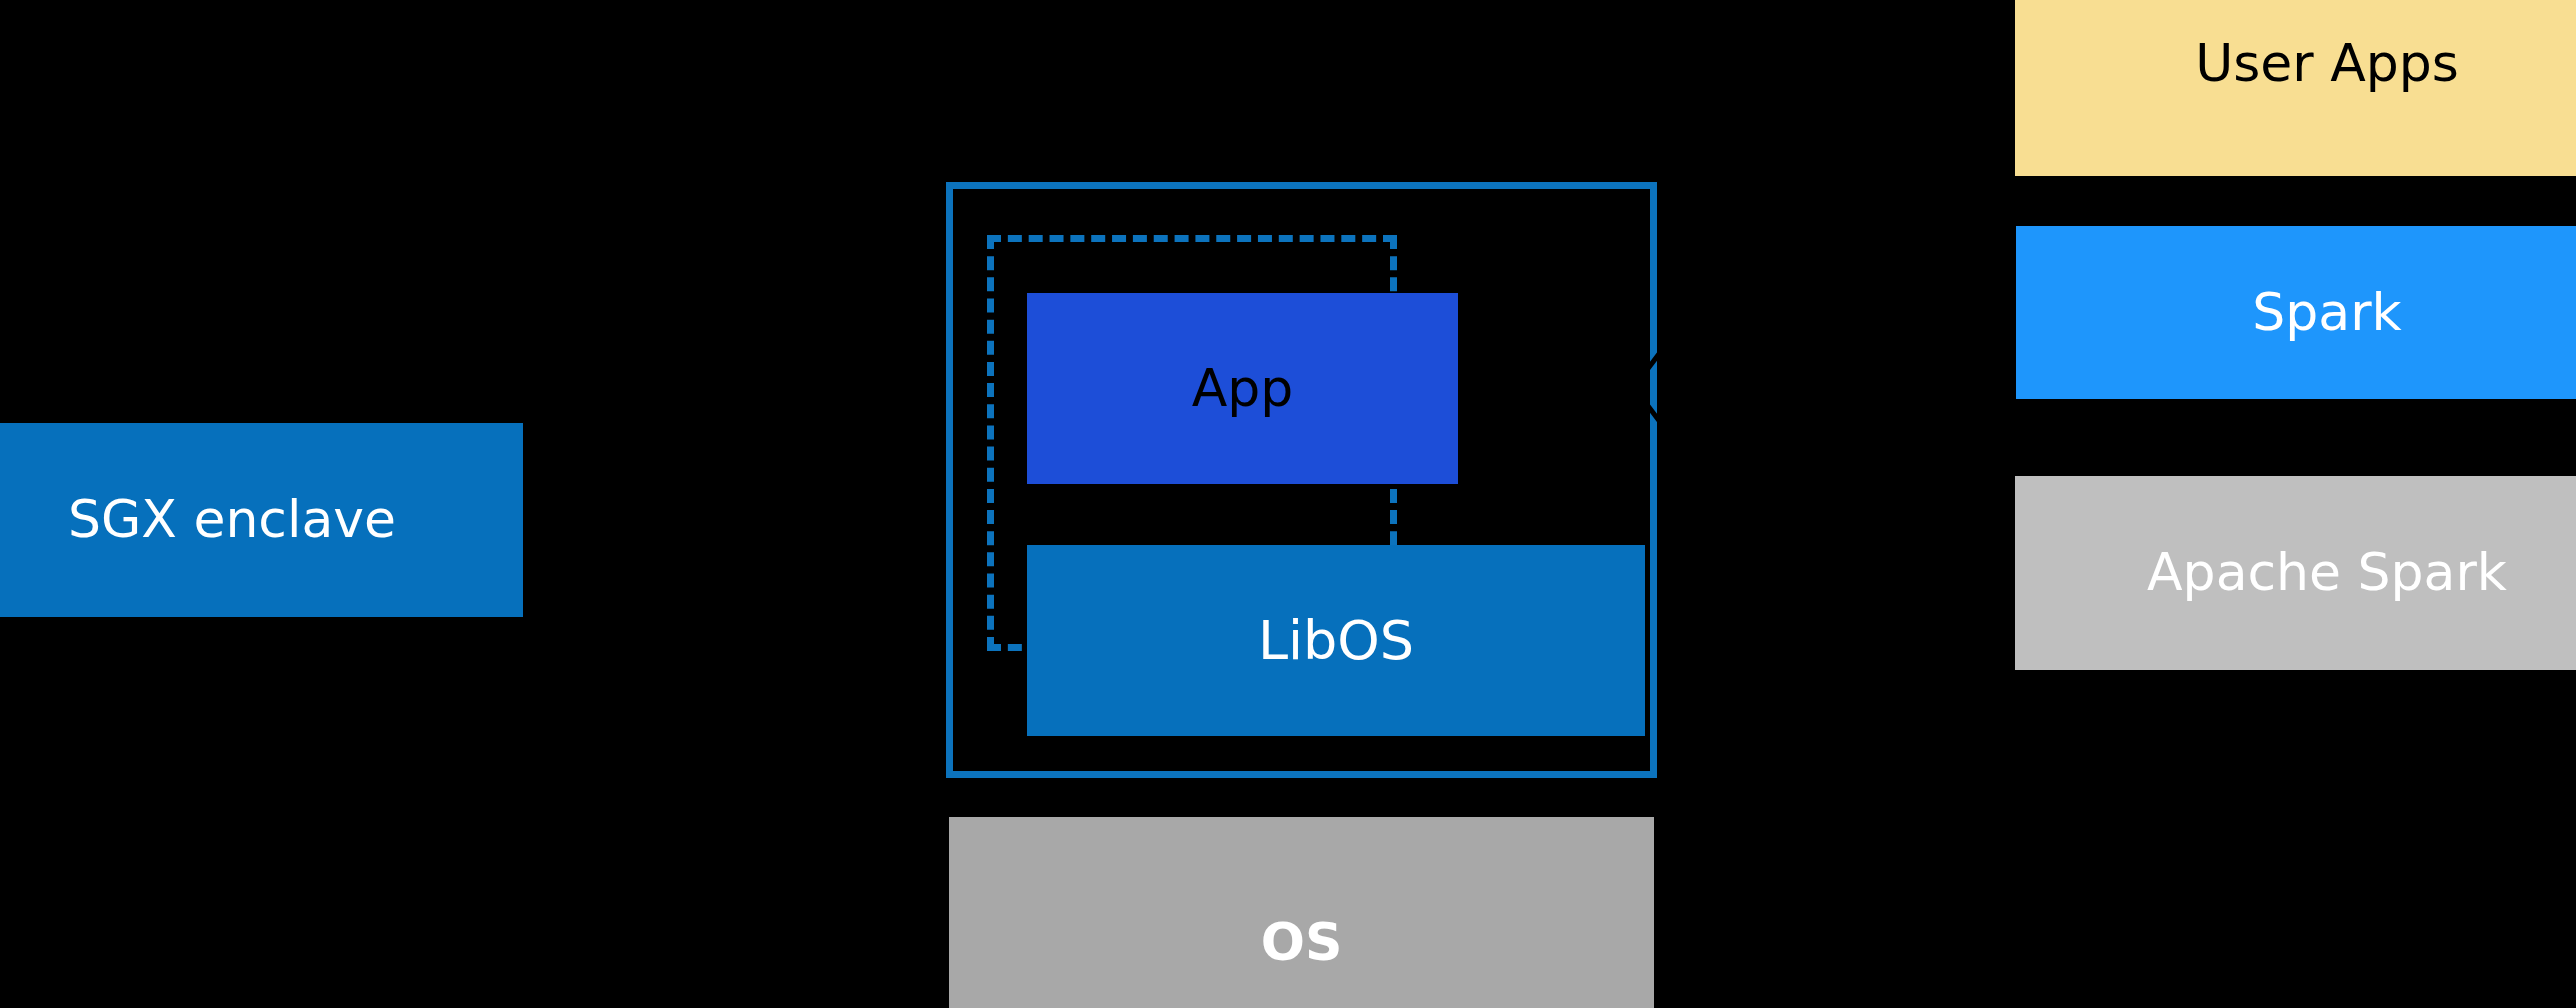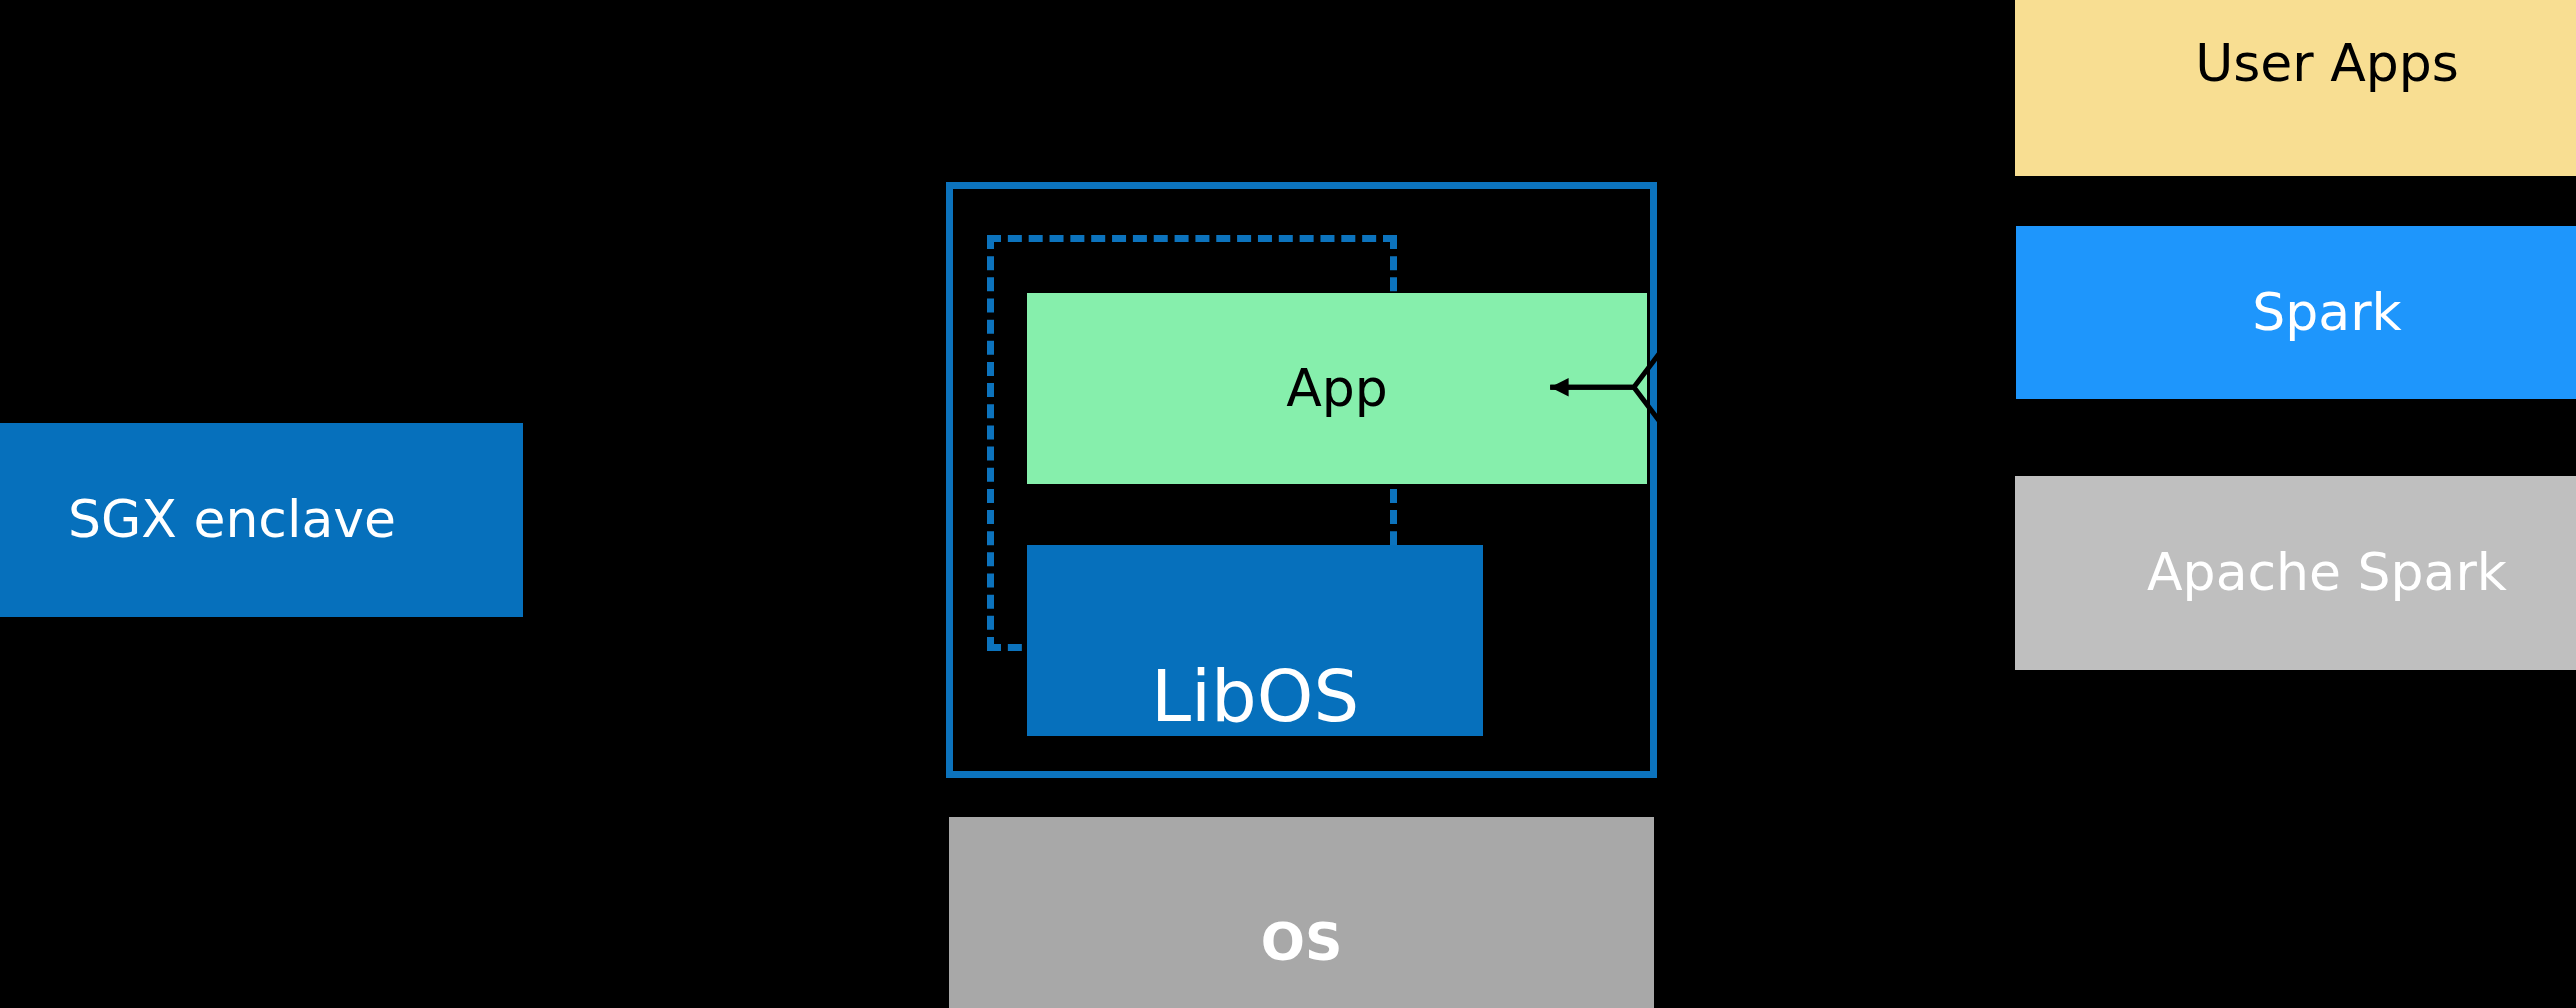--- a/index.html
+++ b/index.html
@@ -52,36 +52,35 @@
     width: 410px;
     height: 416px;
     border: 7.5px dashed #0C73BD;
     background: transparent;
   }
 
   
   #app-box {
     left: 1027px;
     top: 293px;
-    width: 620px;
+    width: 431px;
     height: 191px;
-    background: #86efac;
+    background: #1d4ed8;
     color: #000000;
     font-size: 52px;
   }
   
   #libos-box {
     left: 1027px;
     top: 545px;
-    width: 456px;
+    width: 618px;
     height: 191px;
     background: #0670BC;
     color: #FFFFFF;
-    font-size: 72px;
-    align-items: flex-end;
+    font-size: 54px;
   }
   
   #os-box {
     left: 949px;
     top: 817px;
     width: 705px;
     height: 251px;
     background: #A8A8A8;
     color: #FFFFFF;
     font-size: 52px;

